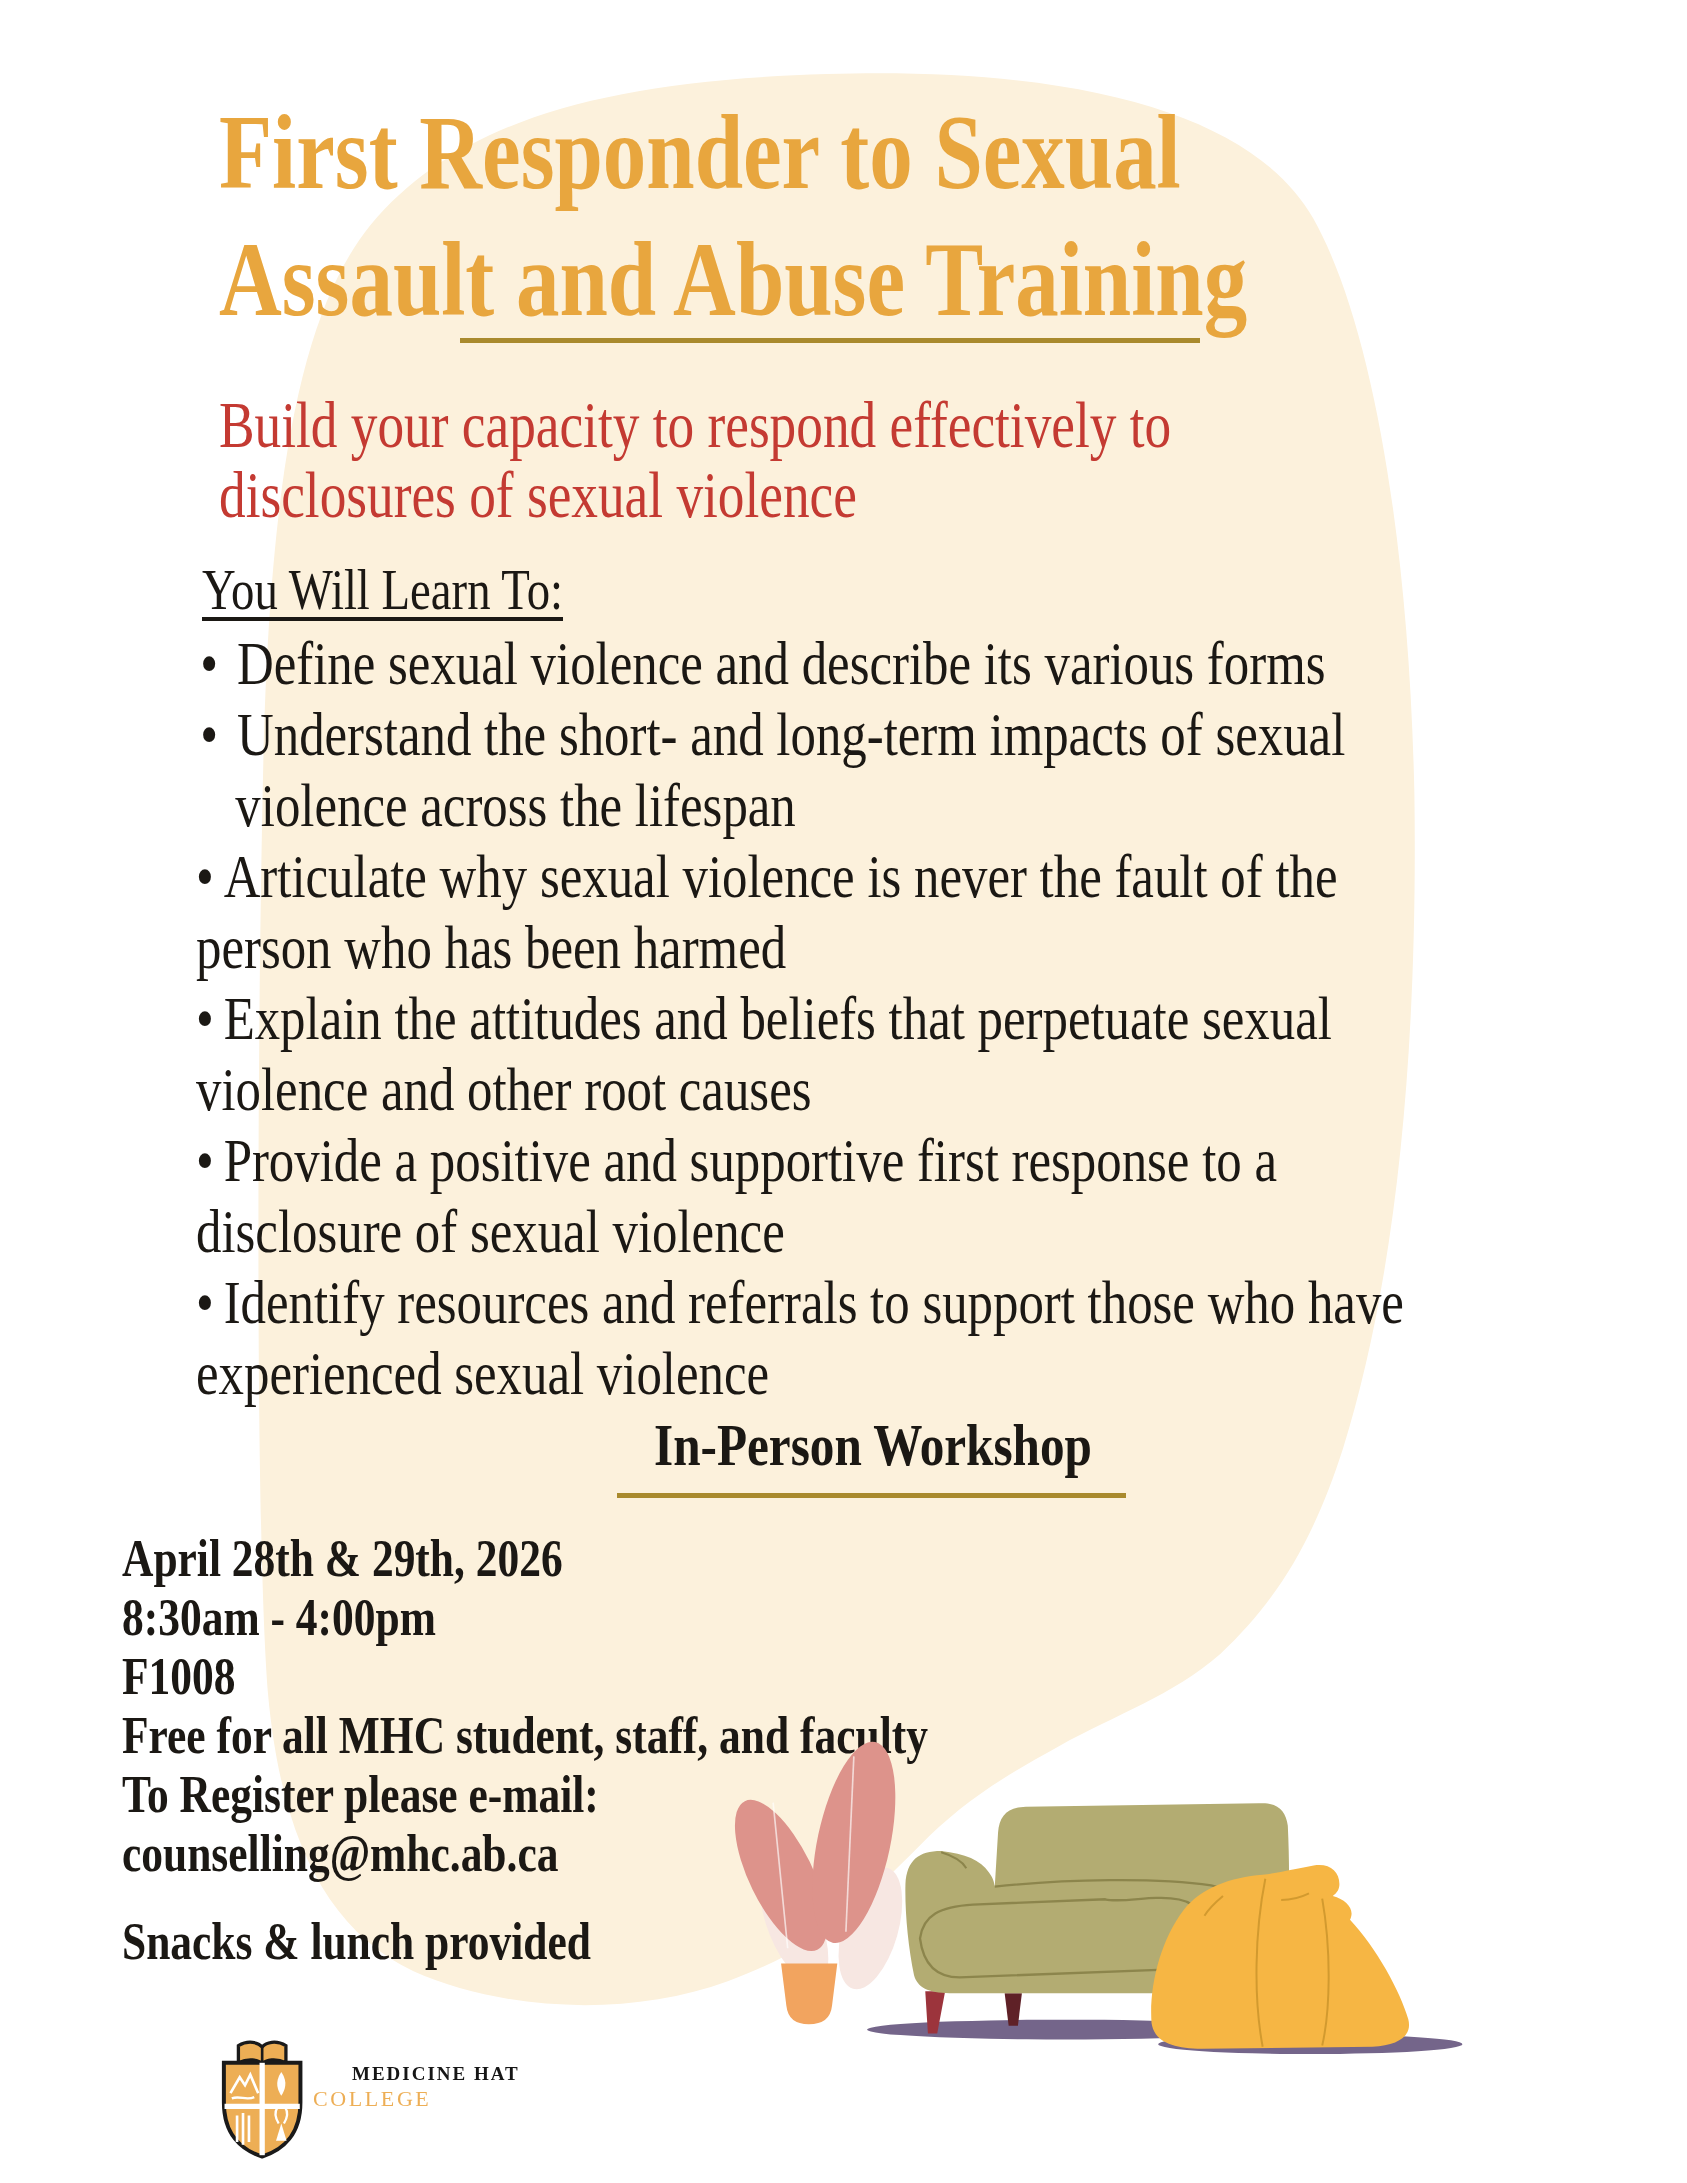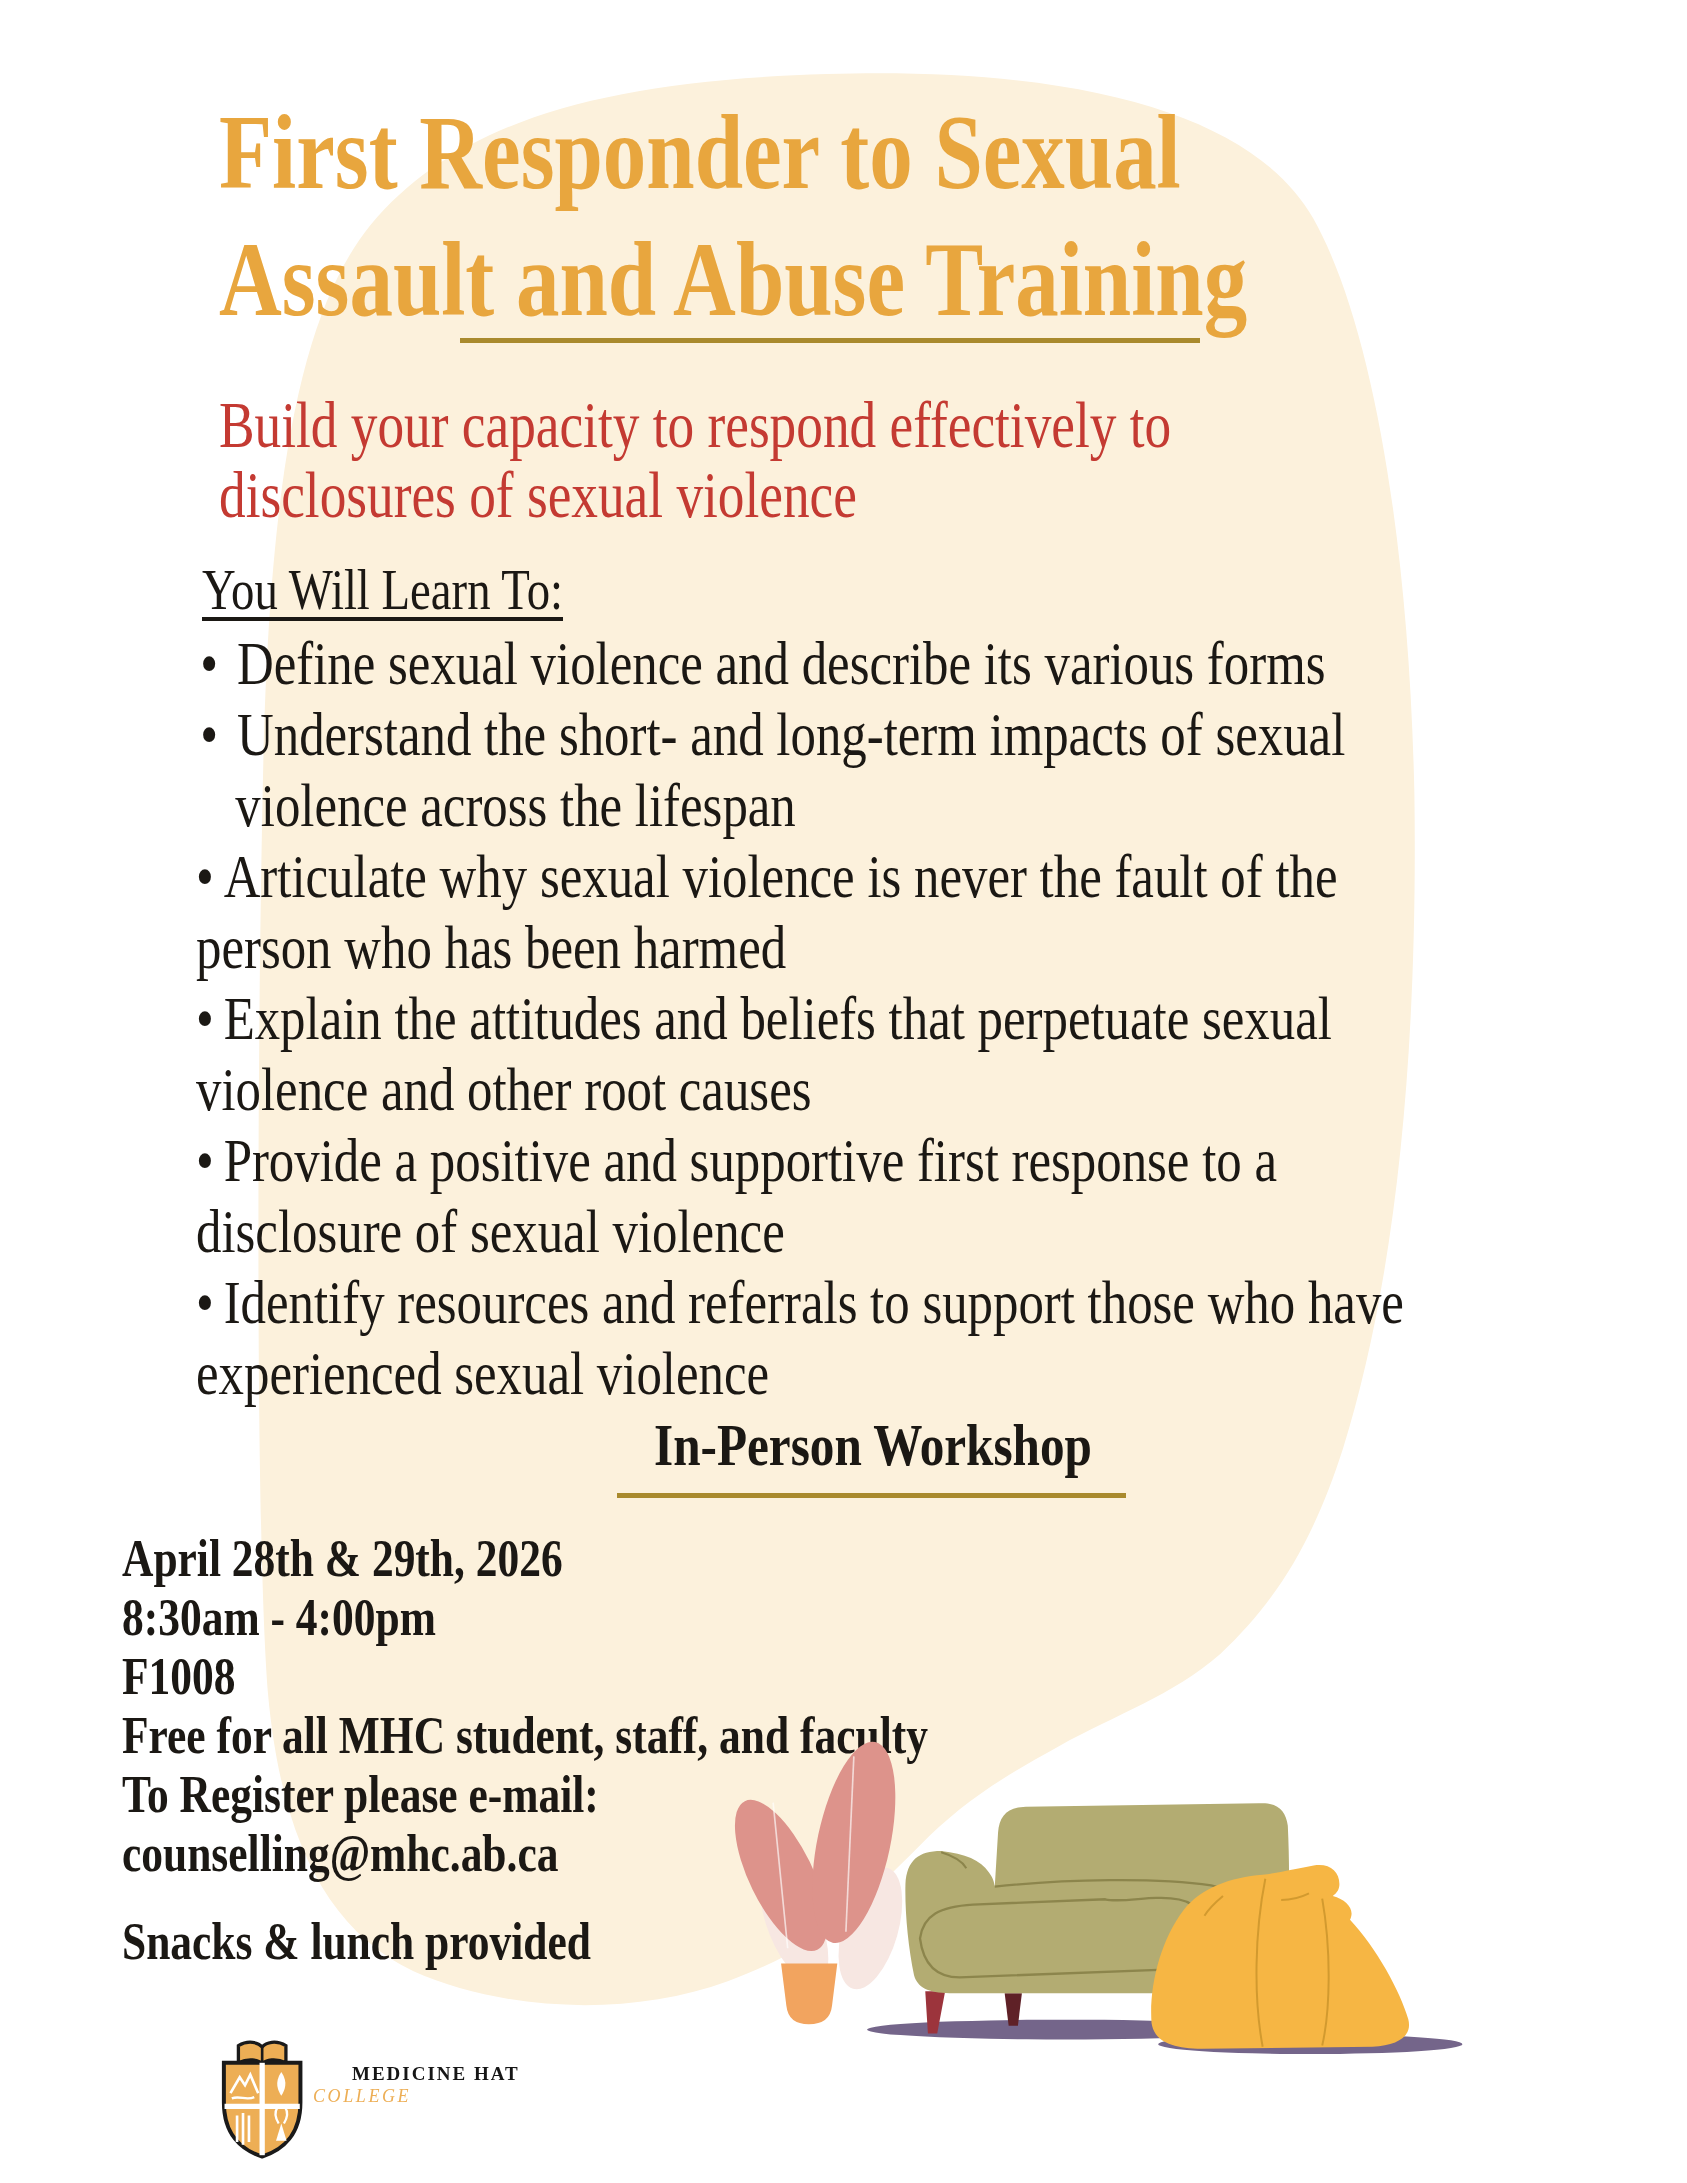--- a/index.html
+++ b/index.html
@@ -68,22 +68,22 @@
 
   .illustration { left:695px; top:1720px; }
 
   .logo { position:absolute; left:212px; top:2036px; width:331px; height:146px; }
   .logo svg { left:0; top:0; }
   .logo-text { position:absolute; left:101px; top:26.5px; }
   .logo-line1 {
     font-size:19px; font-weight:600; letter-spacing:2px; color:#161616; white-space:nowrap;margin-left:39px;
   }
   .logo-line2 {
-    margin-top:1.3px; font-size:18px; font-weight:400; letter-spacing:2.6px;
-    color:var(--logo-gold,#EDAE55); white-space:nowrap;font-style:italic;
+    margin-top:1.3px; font-size:22px; font-weight:400; letter-spacing:2.6px;
+    color:var(--logo-gold,#EDAE55); white-space:nowrap;
   }
 </style>
 </head>
 <body>
 
 <div class="page">
 
   <svg class="blob" width="1687" height="2183" viewBox="0 0 2550 3300">
     <path fill="#FCF1DC" d="M 1250 112
       C 1650 100, 1900 180, 1985 330

